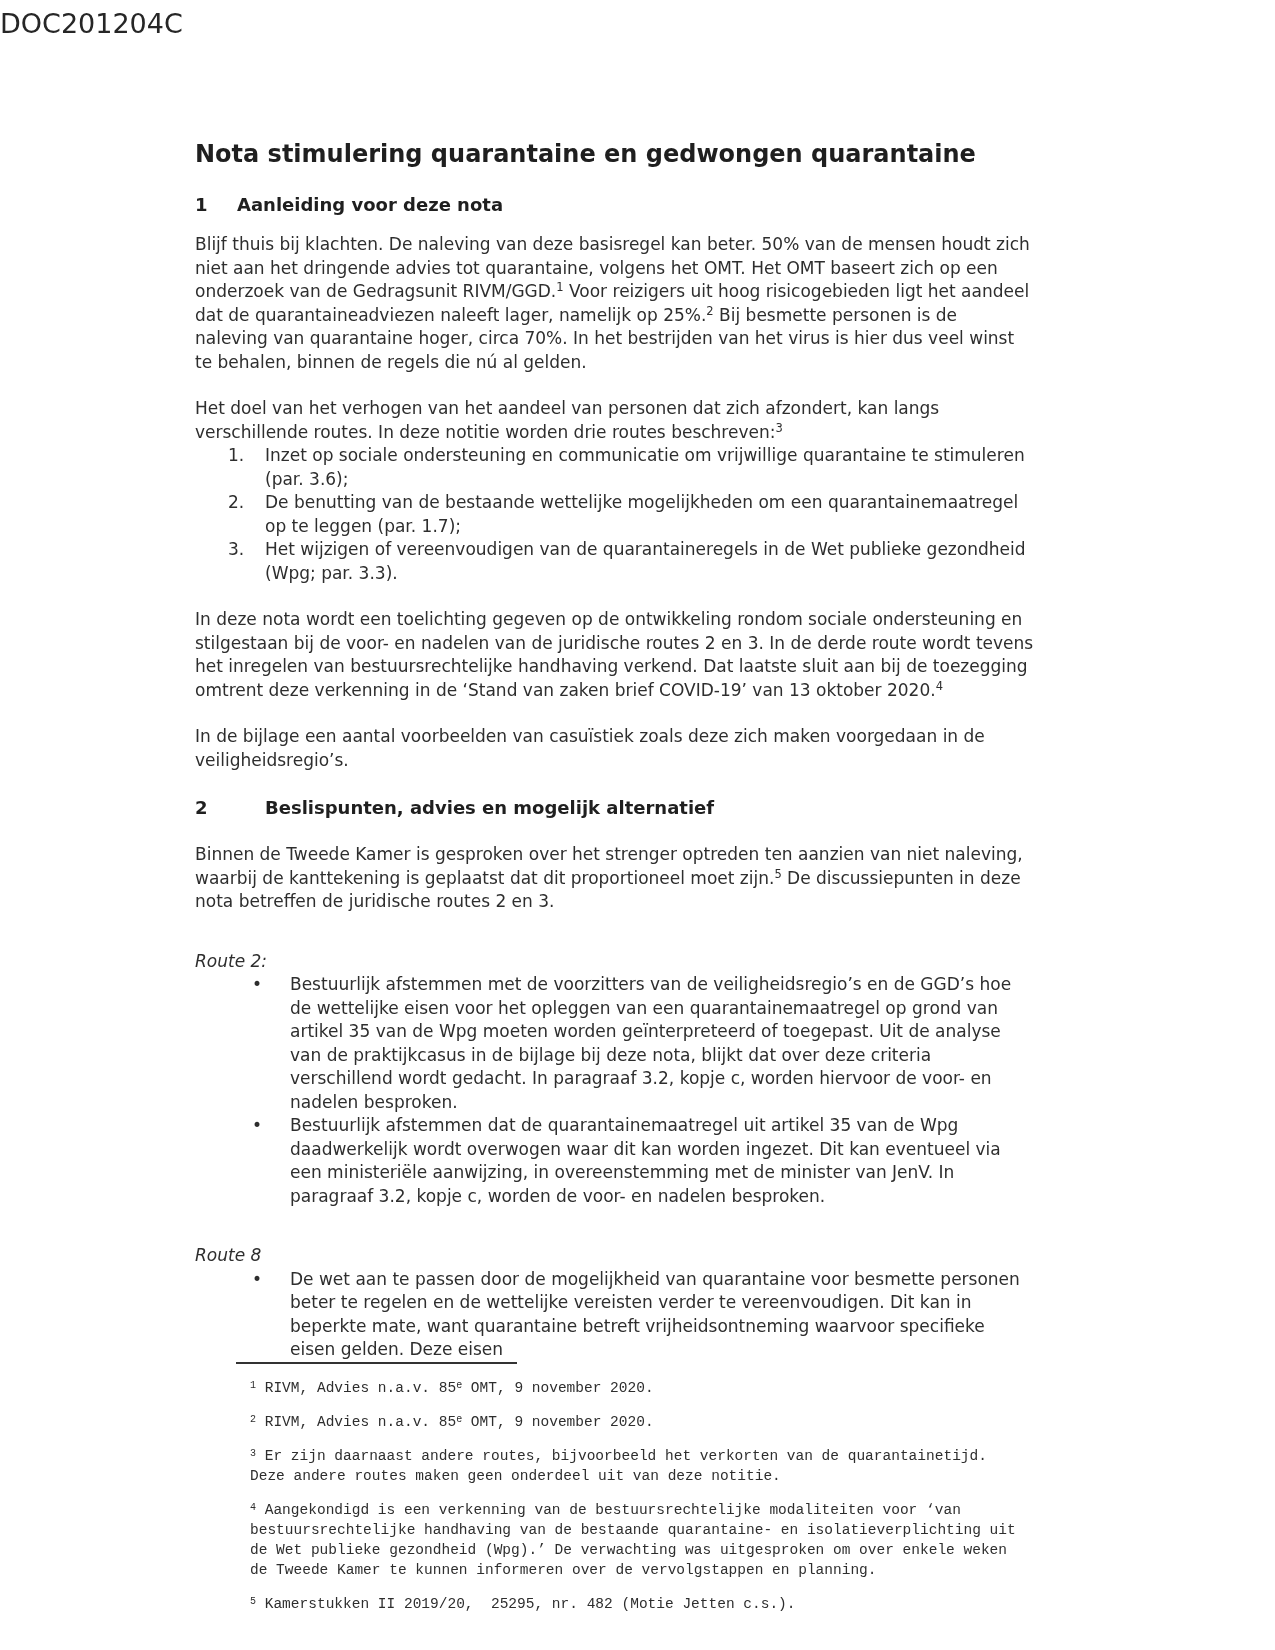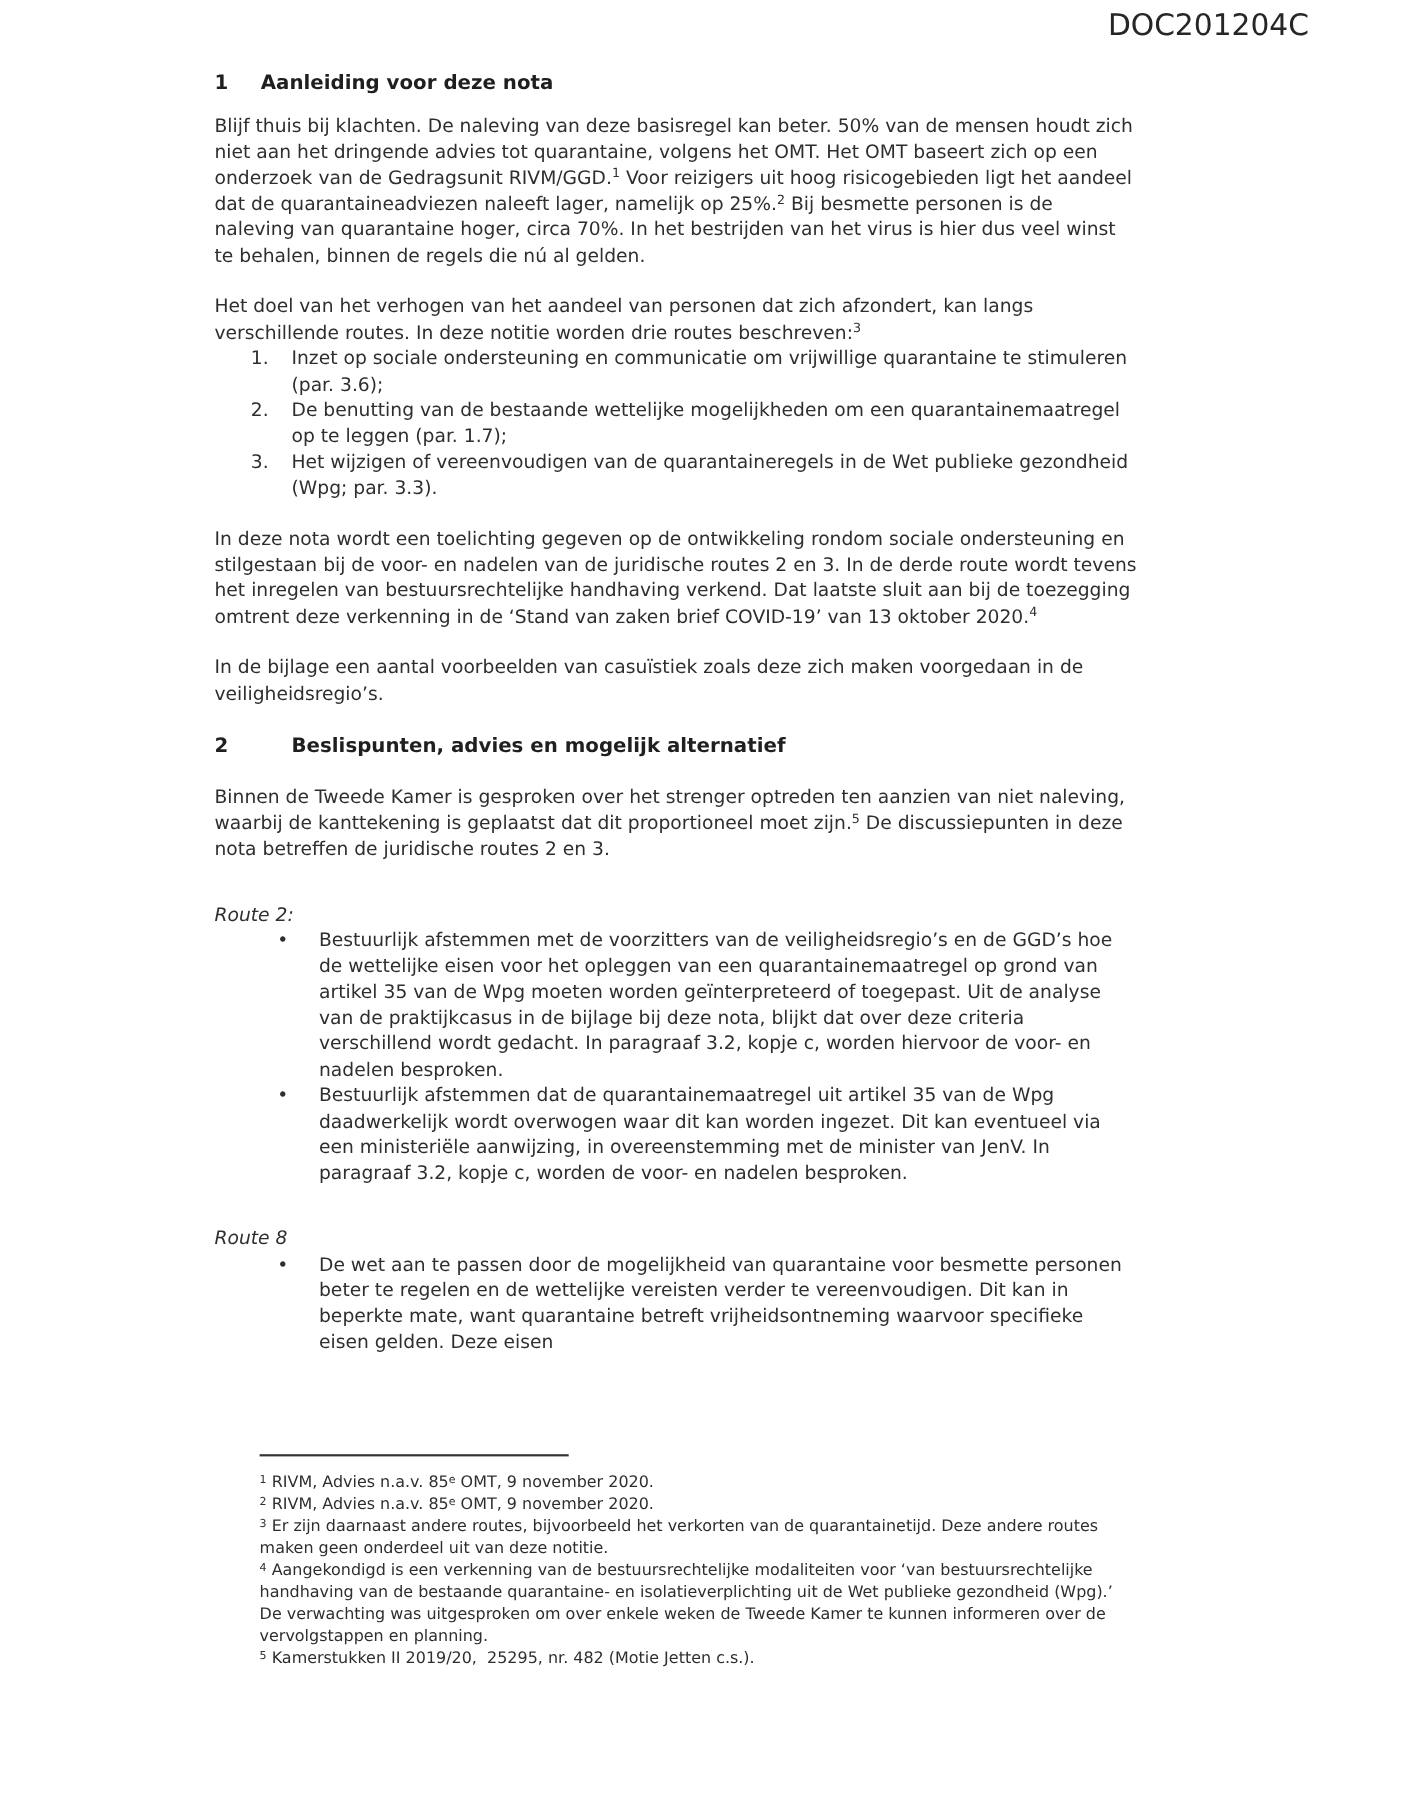--- a/index.html
+++ b/index.html
@@ -7,21 +7,20 @@
     position:relative;
     width:1275px;height:1650px;
     background:#ffffff;
     color:#2e2e2e;
     font-family:"DejaVu Sans","Liberation Sans",sans-serif;
     display:flex;flex-direction:column;
     box-sizing:border-box;
     overflow:hidden;
   }
   .doc-header{
-    text-align:right;
     padding:8px 85px 0 0;
     font-size:27px;
     line-height:32px;
     color:#262626;
   }
   .content{
     margin-left:195px;
     width:840px;
     font-size:17px;
     line-height:23.5px;
@@ -59,32 +58,33 @@
     line-height:20px;
     padding-bottom:132px;
     color:#2e2e2e;
   }
   .fn-sep{
     width:281px;
     height:0;
     border-top:2px solid #333333;
     margin-bottom:14px;
   }
-  .fn{margin:0;}
+  .fn{margin:14px;font-family:Liberation Mono, monospace;}
   .fn .sup{font-size:10px;top:-4px;}
 </style>
 </head>
 <body>
 
 <div class="page">
 
   <div class="doc-header">DOC201204C</div>
 
   <div class="content">
 
+    <div class="title">Nota stimulering quarantaine en gedwongen quarantaine</div>
 
     <div class="sec-heading">
       <span class="sec-num1">1</span>
       <span>Aanleiding voor deze nota</span>
     </div>
 
     <p class="para first"><span>Blijf thuis bij klachten. De naleving van deze basisregel kan beter. 50% van de mensen houdt zich niet aan het dringende advies tot quarantaine, volgens het OMT. Het OMT baseert zich op een onderzoek van de Gedragsunit RIVM/GGD.</span><span class="sup">1</span><span> Voor reizigers uit hoog risicogebieden ligt het aandeel dat de quarantaineadviezen naleeft lager, namelijk op 25%.</span><span class="sup">2</span><span> Bij besmette personen is de naleving van quarantaine hoger, circa 70%. In het bestrijden van het virus is hier dus veel winst te behalen, binnen de regels die nú al gelden.</span></p>
 
     <p class="para"><span>Het doel van het verhogen van het aandeel van personen dat zich afzondert, kan langs verschillende routes. In deze notitie worden drie routes beschreven:</span><span class="sup">3</span></p>
 

